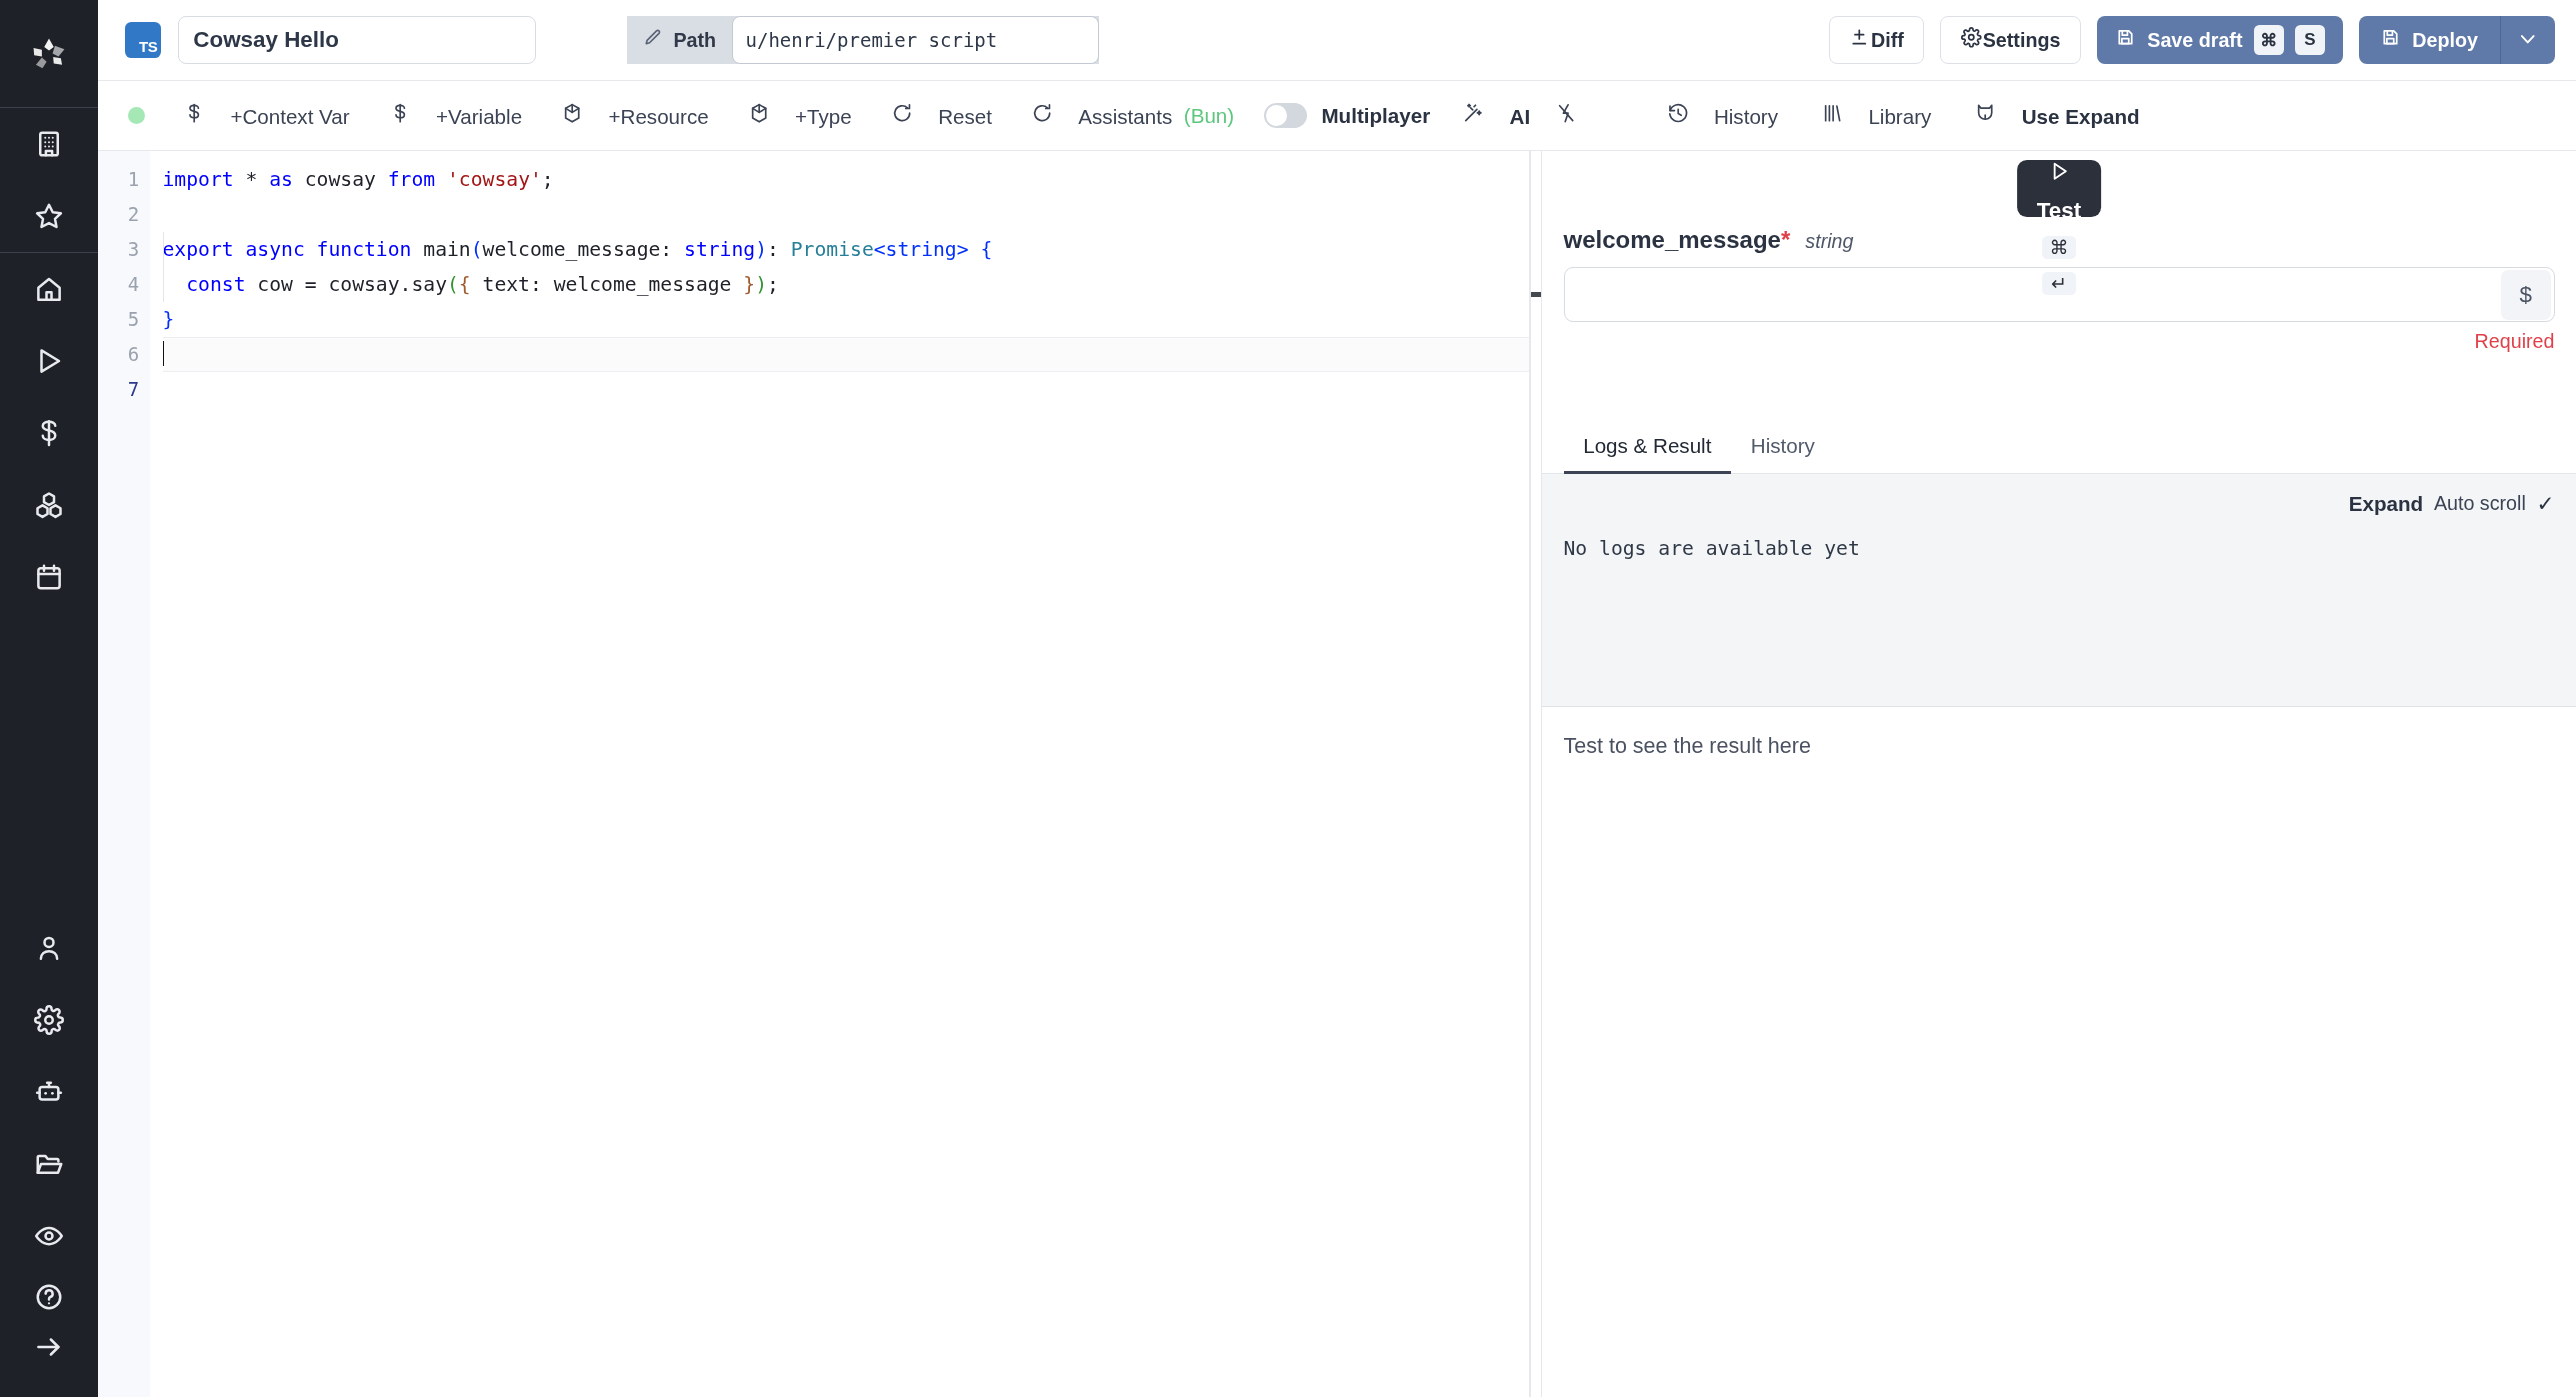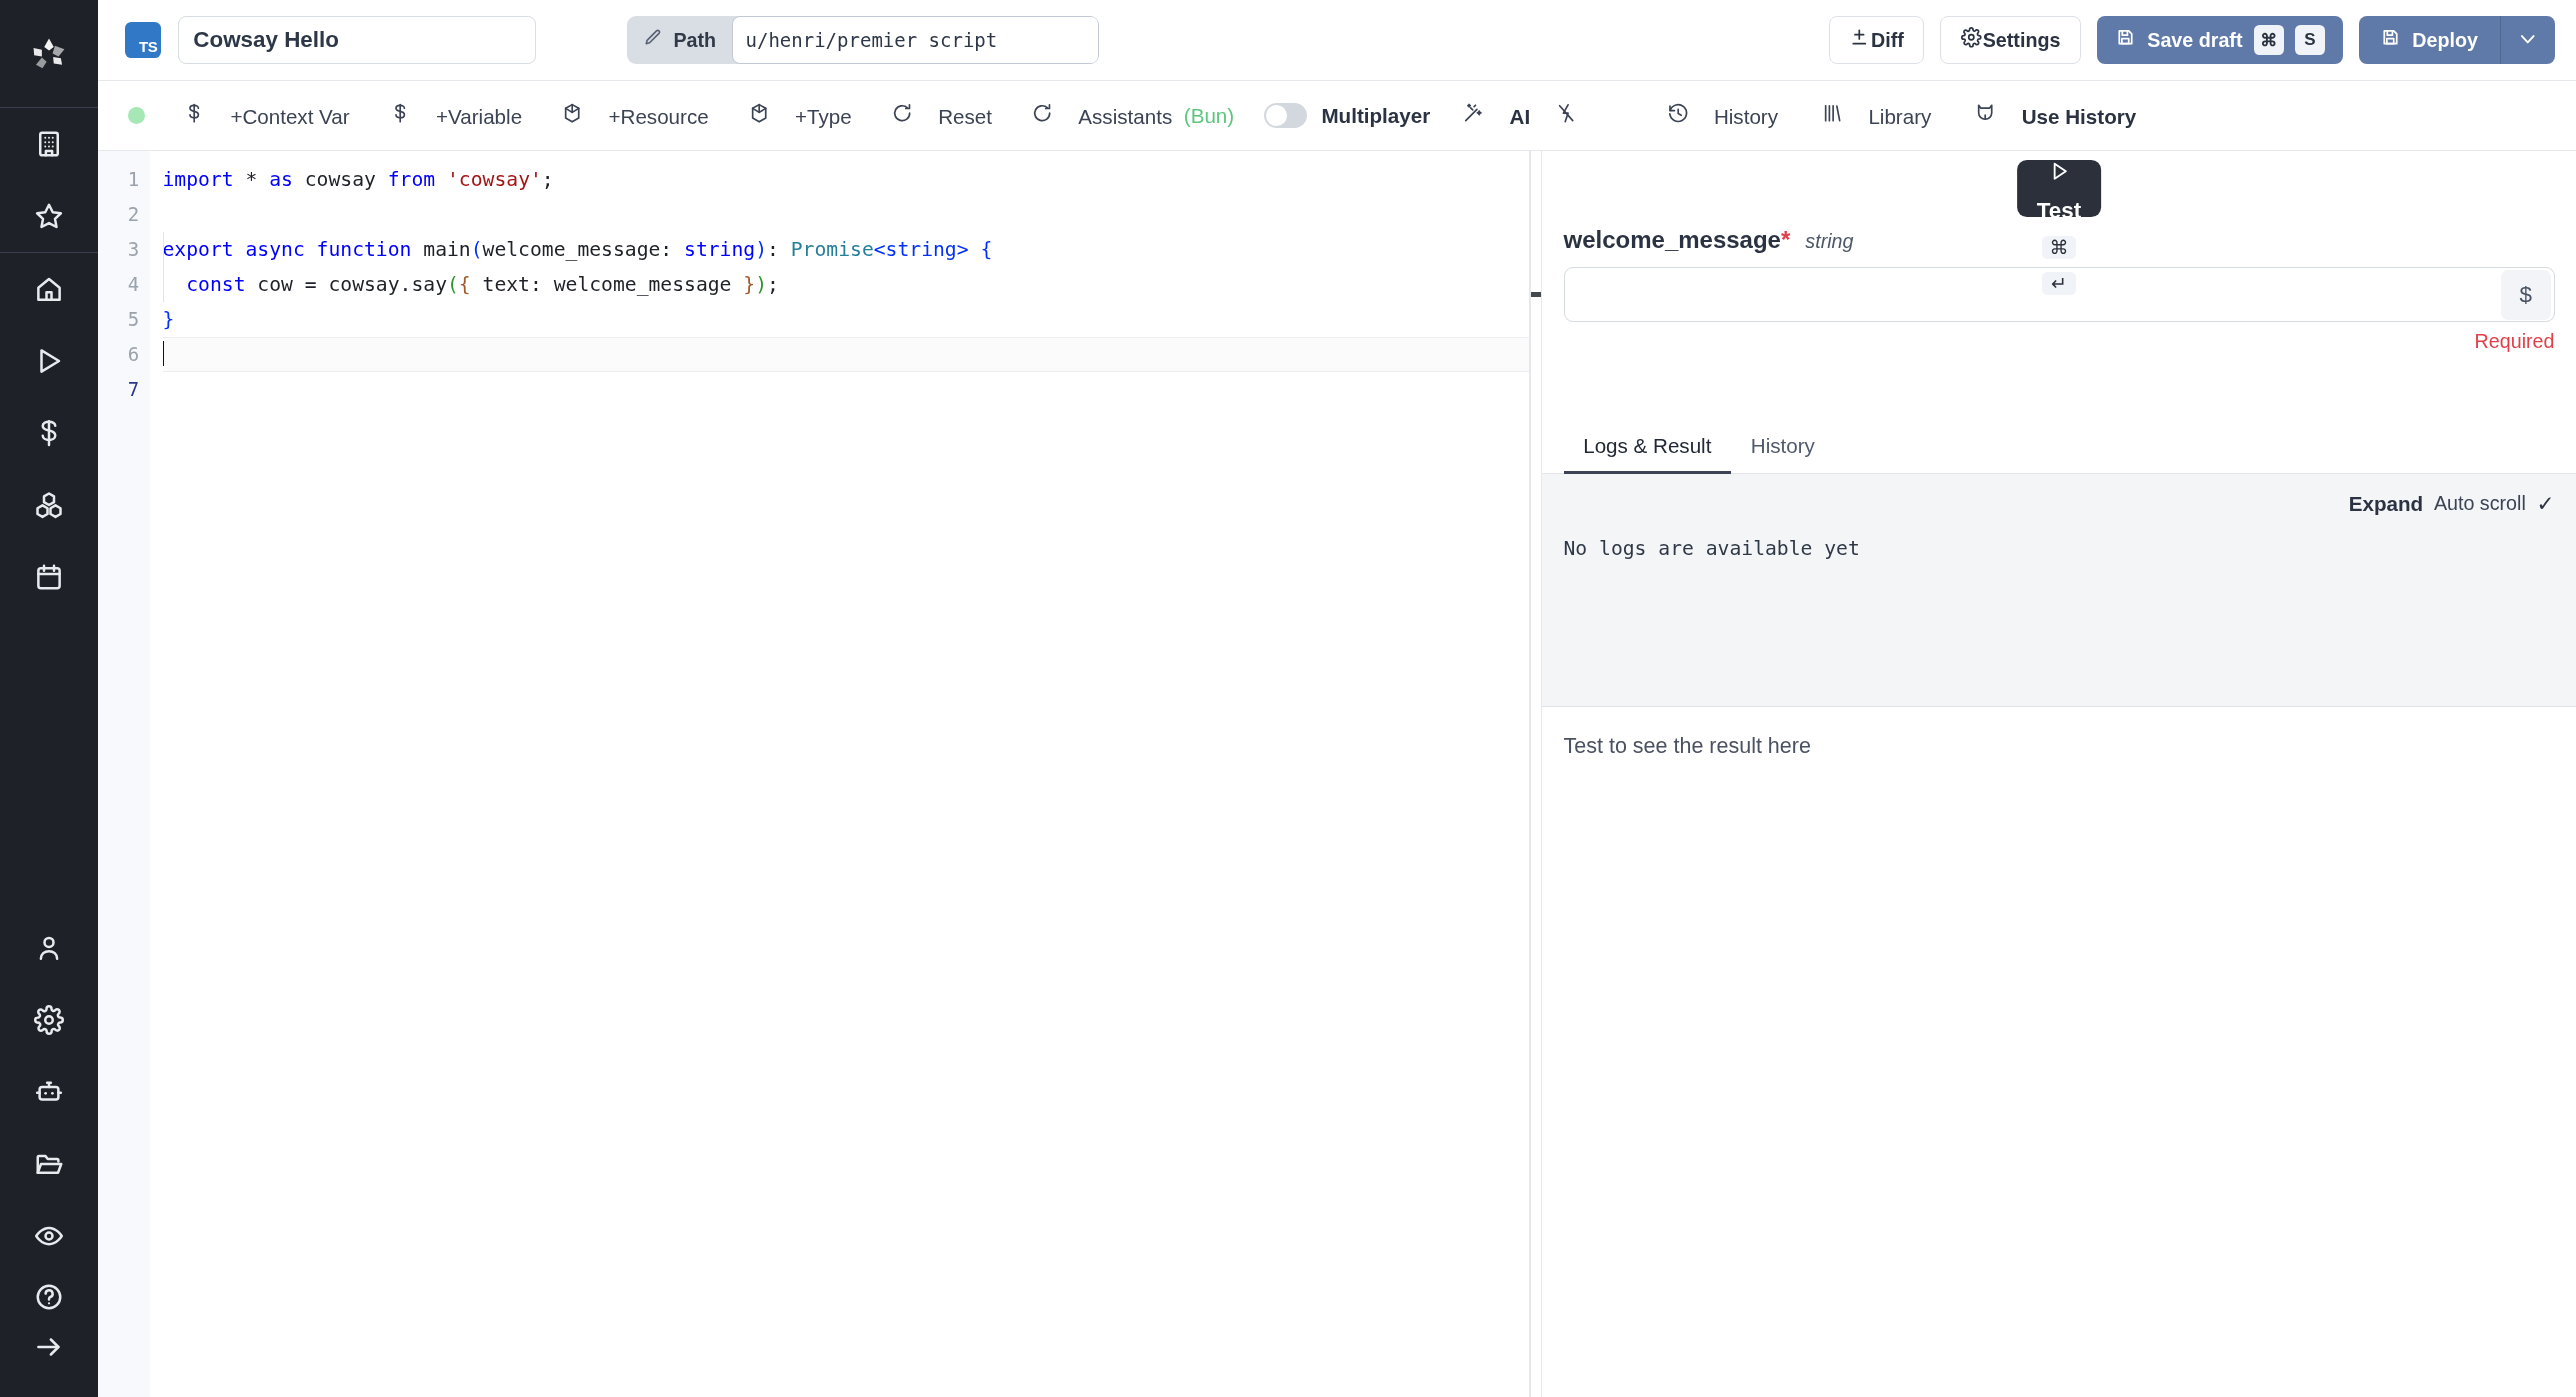--- a/index.html
+++ b/index.html
@@ -60,21 +60,21 @@
     border: 0.9px solid #d8dce3; border-radius: 8px;
     background: #fff;
     font-family: "Liberation Sans", sans-serif;
     font-size: 22.4px; font-weight: bold; color: #2d3748;
     padding: 0 14.3px;
   }
   .path-wrap {
     margin-left: 91px;
     display: flex; align-items: center;
     height: 48px;
-    border-radius: 9px;
+    border-radius: 0;
     background: #d9dde4;
     overflow: hidden;
   }
   .path-label {
     display: flex; align-items: center; gap: 10.7px;
     padding: 0 16px 0 16px; height: 48px;
     font-size: 19.7px; font-weight: bold; color: #323a49;
   }
   .path-label svg { width: 19.7px; height: 19.7px; stroke: #5a6375; fill: none; stroke-width: 2; stroke-linecap: round; stroke-linejoin: round; }
   #path-input {
@@ -580,21 +580,21 @@
     </button>
 
     <div style="width:43px"></div>
     <button class="tb-item">
       <span>
         <svg viewBox="0 0 24 24">
             <path d="M5 3.5 l2.2 3 h9.6 l2.2-3 v8 a7 7 0 0 1-14 0 Z"></path>
             <path d="M12 14 v4"></path>
           </svg>
       </span>
-      <span class="tb-strong">Use History</span>
+      <span class="tb-strong">Use Expand</span>
     </button>
   </div>
 
   <div id="body">
 
     <div id="editor-pane">
       <div id="code-area">
         <div id="gutter">
           <div class="ln">1</div>
           <div class="ln">2</div>

